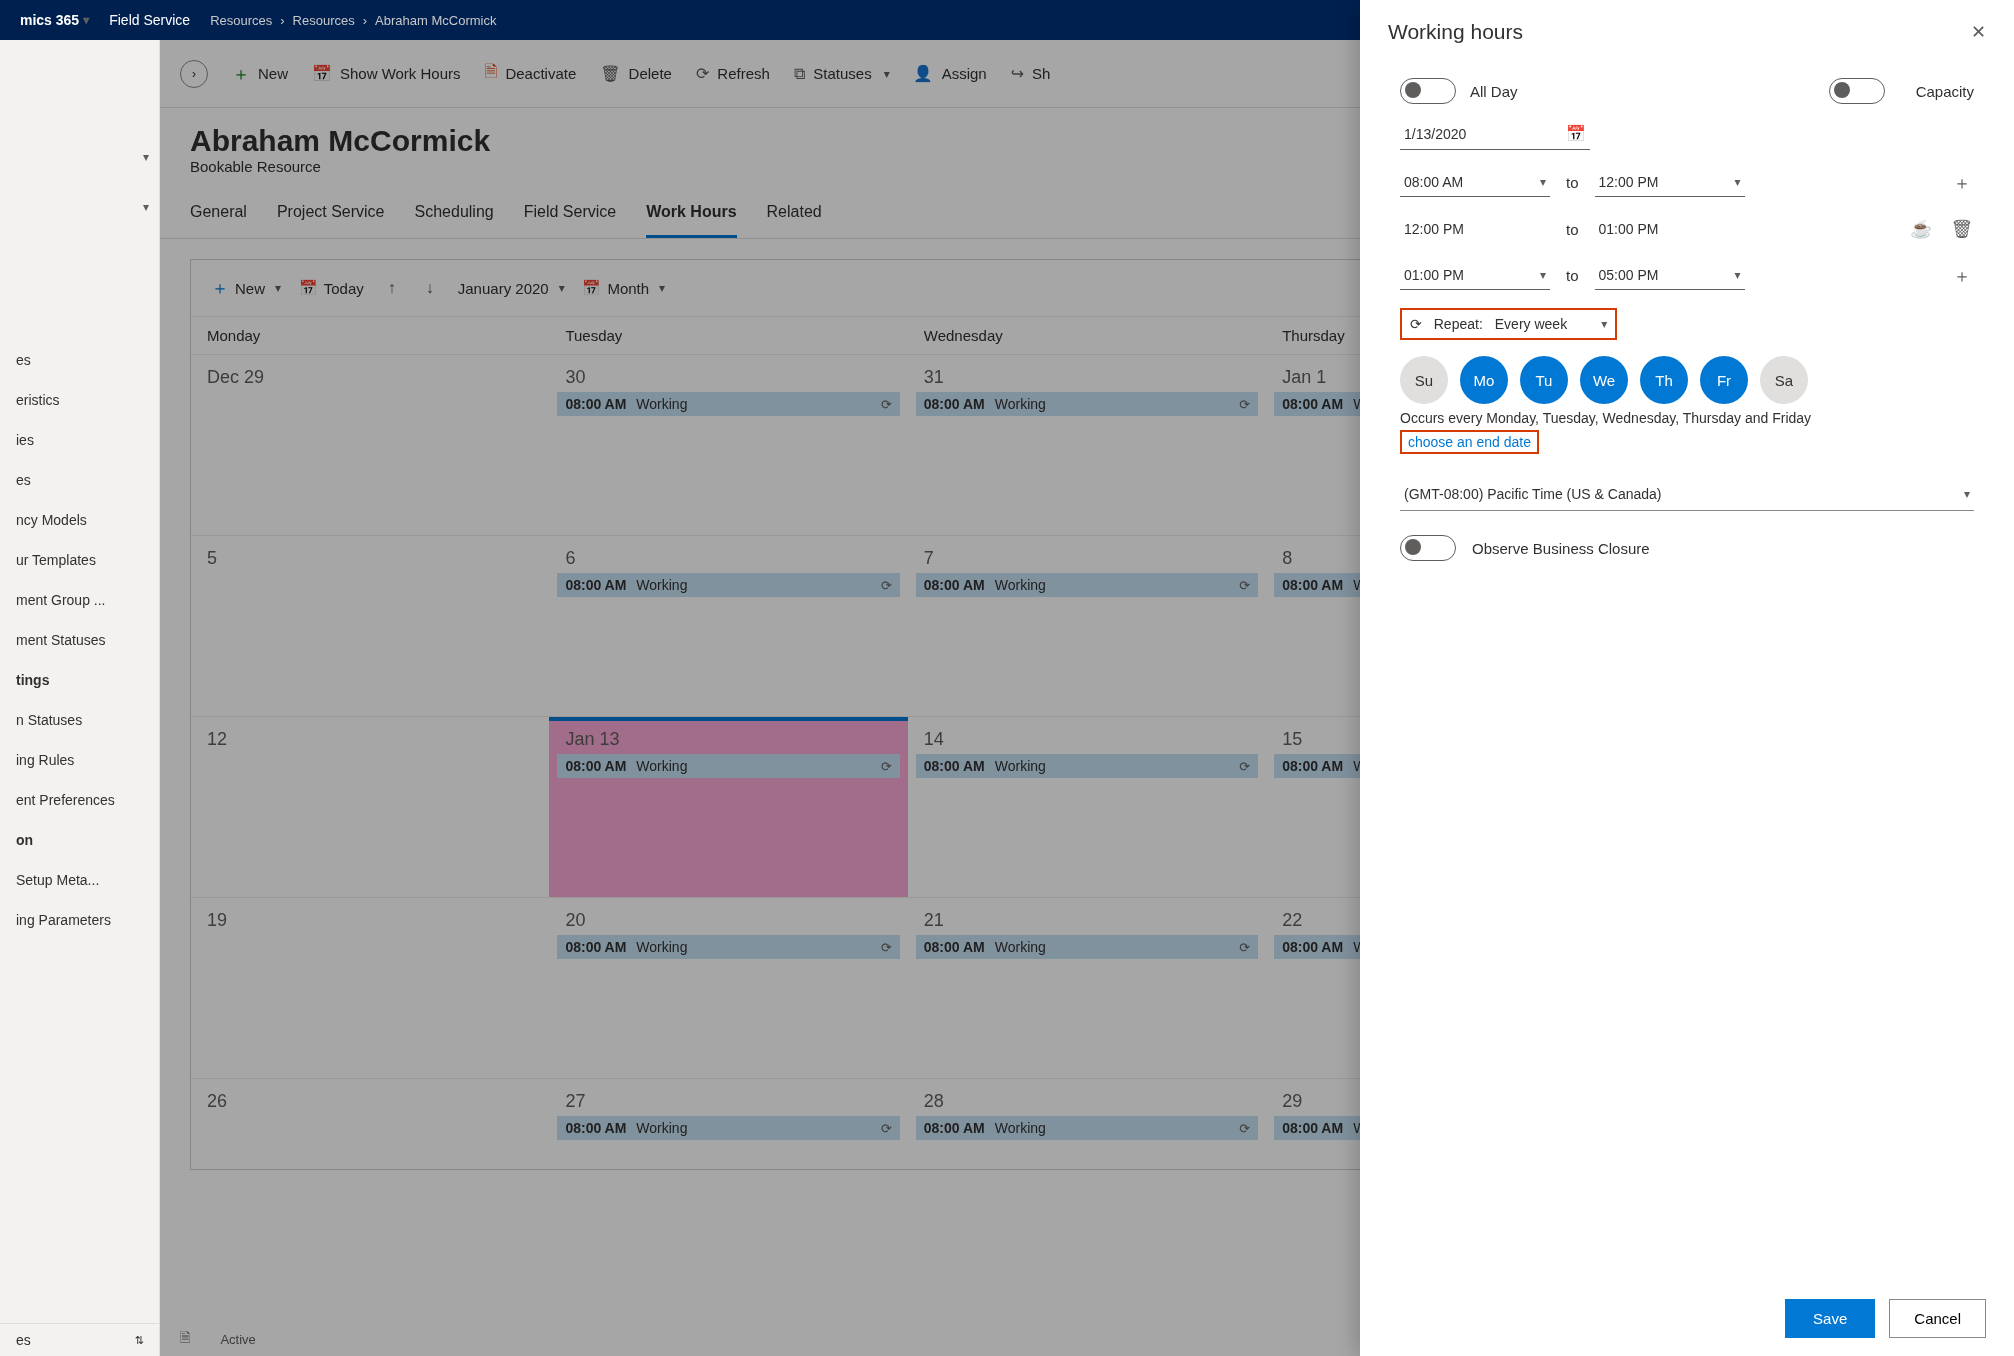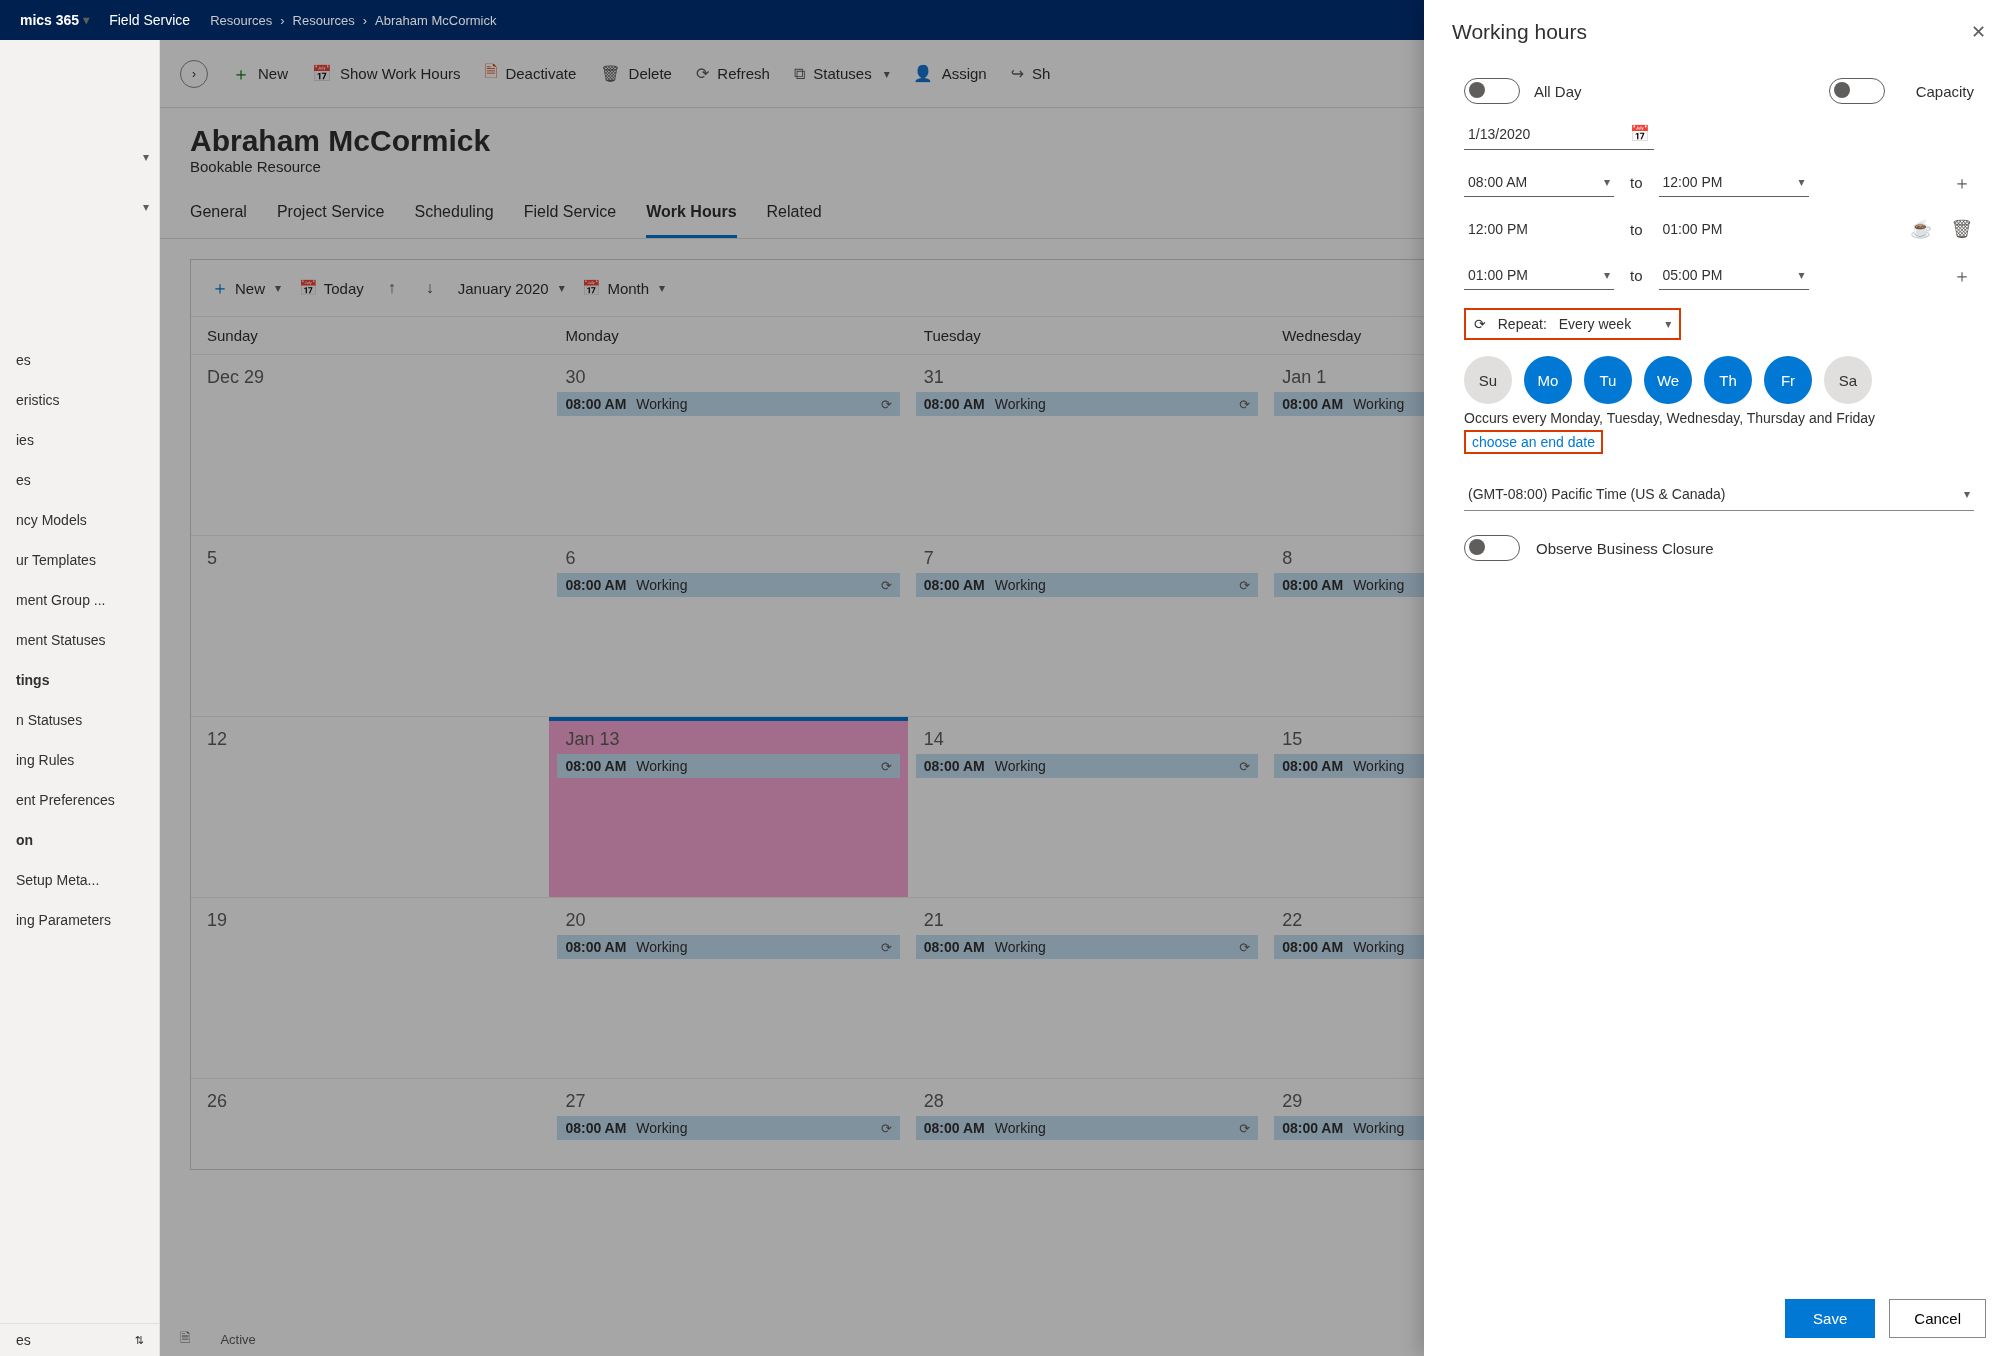--- a/index.html
+++ b/index.html
@@ -51,21 +51,21 @@
   .cell.today::before { content:""; position:absolute; top:0; left:0; right:0; height:4px; background:#0078d4;}
   .event { background: #c7e0f4; padding: 4px 8px; display: flex; align-items: center; gap: 10px; font-size: 14px; }
   .event .time { color: #323130; font-weight:600;}
   .event .lbl { color: #323130; }
   .event .refresh { margin-left: auto; color: #605e5c; font-size: 13px;}
 
   
   .dim { position: absolute; inset: 0; background: rgba(0,0,0,0.35); pointer-events:none; }
 
   
-  .panel { position: absolute; top: 0; right: 0; bottom: 0; width: 590px; background: #fff; box-shadow: -4px 0 20px rgba(0,0,0,.2); display:flex; flex-direction:column;}
+  .panel { position: absolute; top: 0; right: 0; bottom: 0; width: 654px; background: #fff; box-shadow: -4px 0 20px rgba(0,0,0,.2); display:flex; flex-direction:column;}
   .panel .phead { display: flex; align-items: center; justify-content: space-between; padding: 20px 28px 12px; }
   .panel .phead h2 { font-size: 21px; font-weight: 400; }
   .panel .close { font-size: 18px; cursor:pointer; color:#605e5c;}
   .panel .pbody { padding: 8px 40px; flex:1; overflow:auto;}
   .row { display: flex; align-items: center; gap: 16px; margin: 14px 0; }
   .toggle { width: 56px; height: 26px; border: 1.5px solid #605e5c; border-radius: 20px; position: relative; background:#fff; cursor:pointer;}
   .toggle::after { content:""; width: 16px; height: 16px; background:#605e5c; border-radius:50%; position:absolute; top:3px; left:4px;}
   .tlabel { font-size: 15px; }
   .dateinput { display:flex; align-items:center; gap:12px; border-bottom:1.5px solid #605e5c; padding:6px 4px; width: 190px; }
   .dateinput .cal-icon { color:#605e5c; font-size:16px; margin-left:auto;}
@@ -206,21 +206,20 @@
               <span class="chev">▾</span>
             </div>
           <div class="tbtn">
               <span>📅</span>
               <span>Month</span>
               <span class="chev">▾</span>
             </div>
         </div>
         <div class="calgrid" id="calgrid">
             <div class="daysrow">
-              <div class="dayhdr">Sunday</div>
               <div class="dayhdr">Monday</div>
               <div class="dayhdr">Tuesday</div>
               <div class="dayhdr">Wednesday</div>
               <div class="dayhdr">Thursday</div>
             </div>
             <div class="weekrow">
               <div class="cell">
                 <div class="date">Dec 29</div>
               </div>
               <div class="cell">

